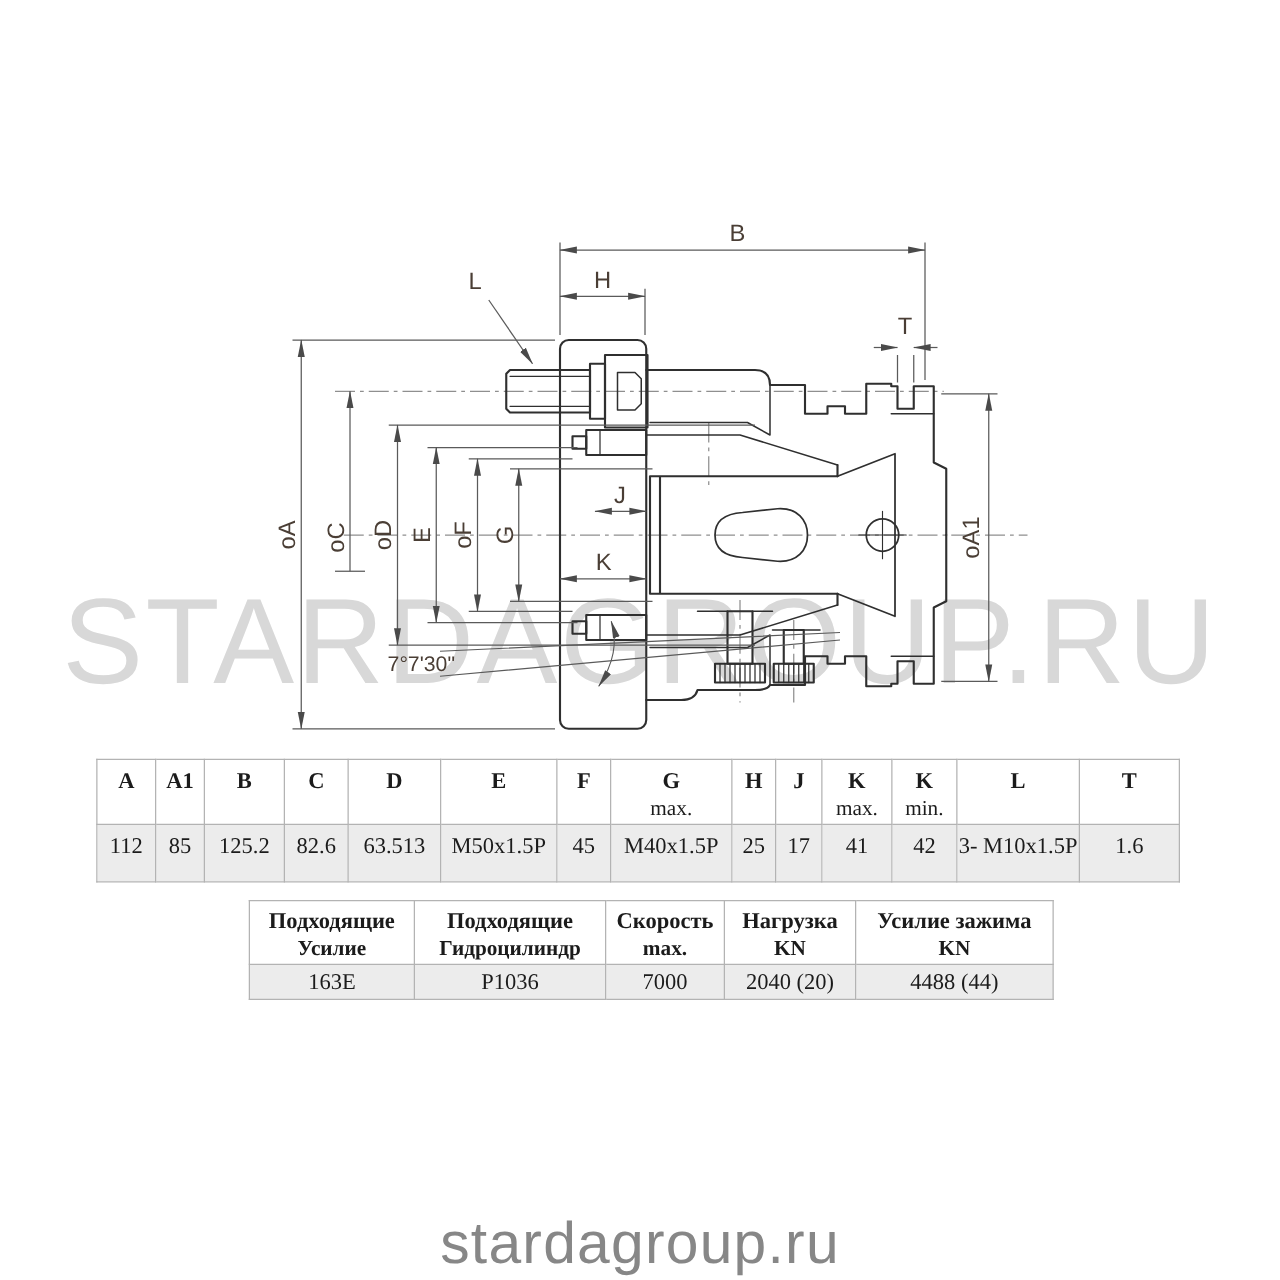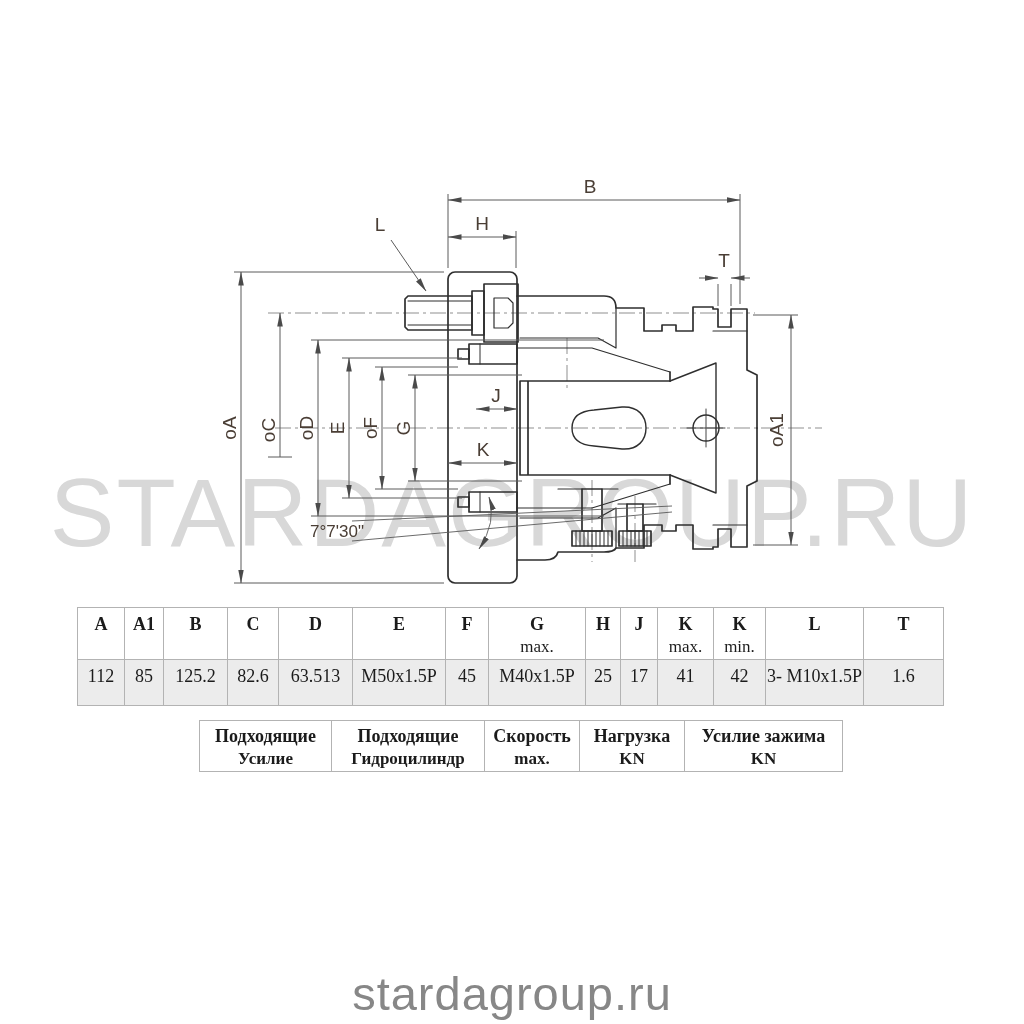--- a/index.html
+++ b/index.html
@@ -206,18 +206,25 @@
         <col style="width:158px">
     </colgroup>
     <tbody>
         <tr>
       <th><span>Подходящие</span><span class="sub" style="font-weight:bold">Усилие</span></th>
       <th><span>Подходящие</span><span class="sub" style="font-weight:bold">Гидроцилиндр</span></th>
       <th><span>Скорость</span><span class="sub" style="font-weight:bold">max.</span></th>
       <th><span>Нагрузка</span><span class="sub" style="font-weight:bold">KN</span></th>
       <th><span>Усилие зажима</span><span class="sub" style="font-weight:bold">KN</span></th>
     </tr>
+    <tr>
+      <td>163E</td>
+      <td>P1036</td>
+      <td>7000</td>
+      <td>2040 (20)</td>
+      <td>4488 (44)</td>
+    </tr>
   </tbody>
     </table>
 
   <div class="footer-text">stardagroup.ru</div>
 
 </div>
 
 </body></html>

